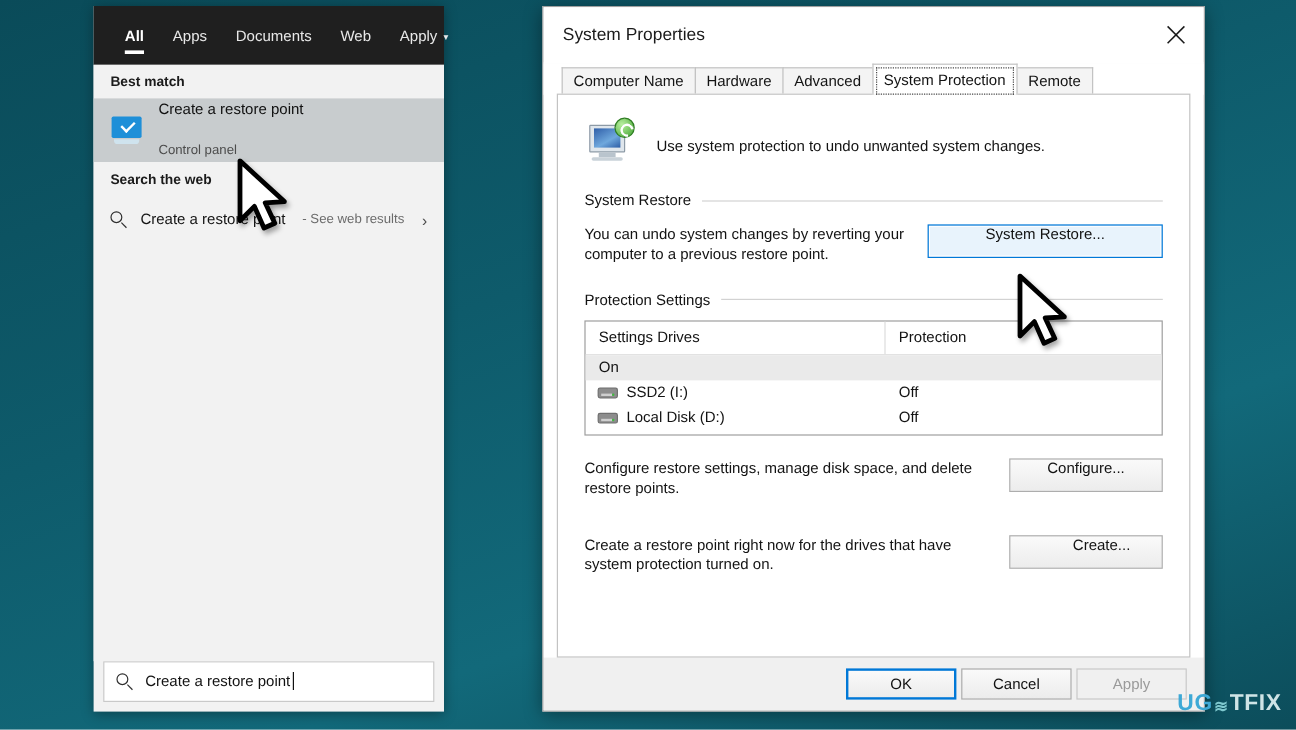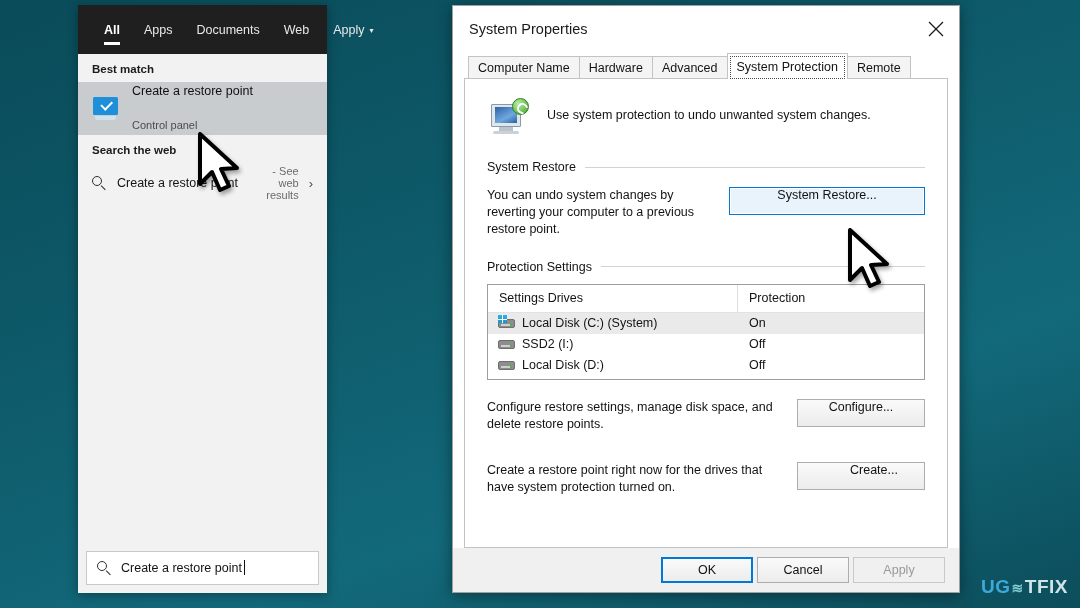--- a/index.html
+++ b/index.html
@@ -3,21 +3,21 @@
 <meta charset="utf-8">
 <style>
   html,body{margin:0;padding:0;}
   body{
     width:1080px;height:608px;overflow:hidden;position:relative;
     font-family:"Liberation Sans",sans-serif;
     background:linear-gradient(160deg,#0a4b59 0%,#0e5b6b 40%,#12697a 70%,#0c4d5b 100%);
   }
   
   #start-panel{
-    position:absolute;left:78px;top:5px;width:249px;height:588px;
+    position:absolute;left:78px;top:5px;width:292px;height:588px;
     background:#f2f2f2;box-shadow:0 2px 10px rgba(0,0,0,.35);
     display:flex;flex-direction:column;
   }
   #start-tabbar{
     height:49px;background:#1f1f1f;display:flex;align-items:center;
     padding-left:14px;gap:0px;flex:0 0 auto;
   }
   .stab{
     color:#e8e8e8;font-size:12.5px;padding:0 12px;height:49px;
     display:flex;align-items:center;position:relative;cursor:default;
@@ -66,21 +66,21 @@
   }
   
   .mon{position:absolute;left:1px;top:1px;width:25px;height:18px;background:#1e8fd8;border-radius:1.5px;}
   .mon::after{
     content:"";position:absolute;left:8px;top:4.5px;width:9px;height:4.5px;
     border-left:2.2px solid #fff;border-bottom:2.2px solid #fff;transform:rotate(-45deg);
   }
   .mon-base{position:absolute;left:3px;top:20px;width:21px;height:4px;background:#cfe3ee;border-radius:0 0 3px 3px;}
   
   #sysprops{
-    position:absolute;left:452px;top:5px;width:508px;height:588px;
+    position:absolute;left:452px;top:5px;width:552px;height:588px;
     background:#f0f0f0;border:1px solid #a0a0a0;box-shadow:0 3px 14px rgba(0,0,0,.4);
     display:flex;flex-direction:column;box-sizing:border-box;
   }
   #titlebar{
     height:46px;background:#fff;display:flex;align-items:center;flex:0 0 auto;
     padding-left:16px;border-bottom:1px solid #fff;
   }
   #title-text{font-size:14.5px;color:#1a1a1a;}
   #close-btn{
     margin-left:auto;width:46px;height:46px;display:flex;align-items:center;justify-content:center;
@@ -104,21 +104,21 @@
   }
   .ptab.sel .focusring{
     position:absolute;left:2px;right:2px;top:2px;bottom:0px;
     border:1px dotted #4a4a4a;box-sizing:border-box;
   }
   #tabpane{
     flex:1 1 auto;background:#fff;border:1px solid #c3c3c3;border-top:1px solid #c3c3c3;
     margin:0 11px 0 11px;position:relative;box-sizing:border-box;margin-top:-1px;
     padding:16px 22px 0 22px;
   }
-  .hdr-row{display:flex;gap:16px;align-items:flex-start;margin-top:3px;}
+  .hdr-row{display:flex;gap:16px;align-items:center;margin-top:3px;}
   .hdr-icon{width:44px;height:40px;position:relative;flex:0 0 auto;}
   .hdr-text{font-size:12.5px;color:#131313;padding-top:9px;line-height:1.3;}
   .grp{margin-top:22px;}
   .grp-title{
     display:flex;align-items:center;gap:9px;font-size:12.5px;color:#131313;white-space:nowrap;
   }
   .grp-title .rule{flex:1 1 auto;height:1px;background:#d2d2d2;}
   .row2{display:flex;align-items:flex-start;margin-top:13px;gap:14px;}
   .row2 .desc{font-size:12.5px;color:#131313;line-height:1.35;flex:1 1 auto;}
   .btn{
@@ -336,30 +336,20 @@
           <span class="rule"></span>
         </div>
 
         <div id="listbox">
           <div id="list-head">
             <div class="c1">Settings Drives</div>
             <div class="c2">Protection</div>
           </div>
 
           <div class="drow sel">
-            <div class="dc1">
-              <span class="drv sysdrv">
-                <span class="body"></span>
-                  <span class="flag">
-                    <i></i>
-                    <i></i>
-                  </span>
-              </span>
-              <span>Local Disk (C:) (System)</span>
-            </div>
             <div class="dc2">On</div>
           </div>
 
           <div class="drow">
             <div class="dc1">
               <span class="drv">
                   <span class="body"></span>
                 </span>
               <span>SSD2 (I:)</span>
             </div>

